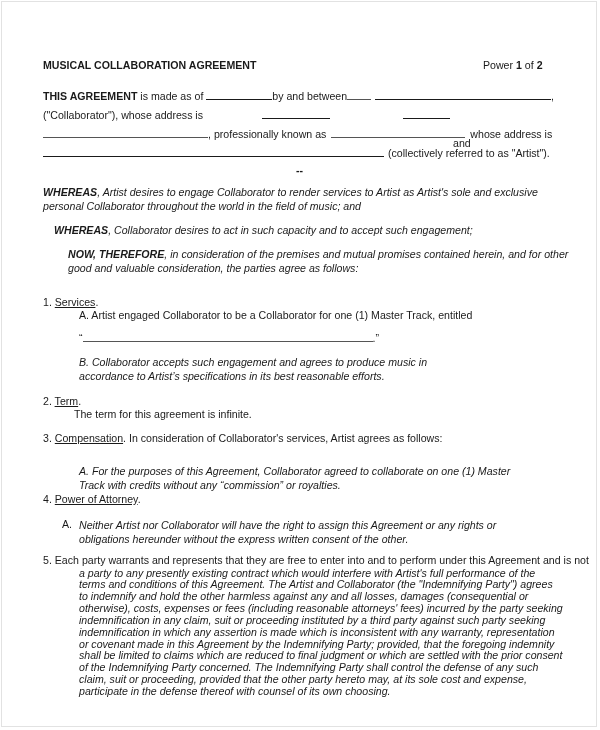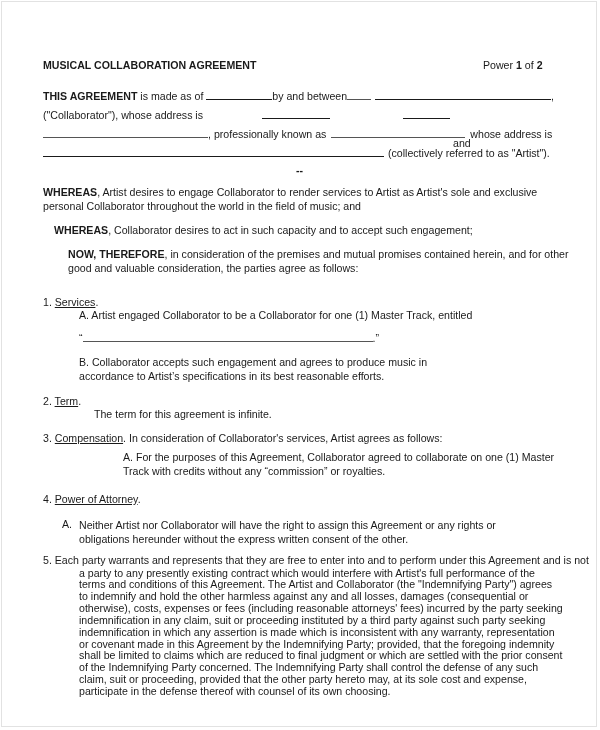--- a/index.html
+++ b/index.html
@@ -5,21 +5,21 @@
   html, body { margin: 0; padding: 0; background: #ffffff; }
   body { width: 600px; height: 730px; overflow: hidden; position: relative;
          font-family: "Liberation Sans", sans-serif; color: #1a1a1a; font-size: 10.6px; }
   .page { position: absolute; left: 1px; top: 1px; width: 596px; height: 726px;
           border: 1px solid #e2e2e2; background: #fff; box-sizing: border-box; }
   .abs { position: absolute; white-space: nowrap; line-height: 13px; }
   .b { font-weight: bold; }
   .u { text-decoration: underline; }
   .blank { display: inline-block; border-bottom: 1px solid #1a1a1a; height: 9px; vertical-align: baseline; }
   .blank.thin { border-bottom-color: #555; }
-  .para { position: absolute; line-height: 14.2px; white-space: normal; }
+  .para { position: absolute; line-height: 14.2px; white-space: normal; font-style: italic; }
 </style>
 </head>
 <body>
 
 <div class="page"></div>
 
 <div class="abs b" style="left:43px; top:59px;">MUSICAL COLLABORATION AGREEMENT</div>
 <div class="abs" style="left:483px; top:59px;"><span>Power </span><span class="b">1</span><span> of </span><span class="b">2</span></div>
 
 <div class="abs" style="left:43px; top:90px;"><span class="b">THIS AGREEMENT</span><span> is made as of </span><span class="blank" style="width:66px;"></span><span>by and between</span><span class="blank thin" style="width:24px;"></span><span style="display:inline-block;width:4px;"></span><span class="blank" style="width:176px;"></span><span>,</span></div>
@@ -38,23 +38,23 @@
 <div class="para" style="left:43px; top:185px; width:520px;"><span class="b">WHEREAS</span><span>, Artist desires to engage Collaborator to render services to Artist as Artist's sole and exclusive personal Collaborator throughout the world in the field of music; and</span></div>
 <div class="para" style="left:54px; top:223px; width:520px;"><span class="b">WHEREAS</span><span>, Collaborator desires to act in such capacity and to accept such engagement;</span></div>
 <div class="para" style="left:43px; top:247px; width:520px;margin-left:25px;"><span class="b">NOW, THEREFORE</span><span>, in consideration of the premises and mutual promises contained herein, and for other good and valuable consideration, the parties agree as follows:</span></div>
 
 <div class="abs" style="left:43px; top:296px;"><span>1. </span><span class="u">Services</span><span>.</span></div>
 <div class="abs" style="left:79px; top:309px;">A. Artist engaged Collaborator to be a Collaborator for one (1) Master Track, entitled</div>
 <div class="abs" style="left:79px; top:332px;"><span>“</span><span class="blank thin" style="width:290px;"></span><span>.”</span></div>
 <div class="para" style="left:79px; top:355px; width:400px;">B. Collaborator accepts such engagement and agrees to produce music in accordance to Artist’s specifications in its best reasonable efforts.</div>
 
 <div class="abs" style="left:43px; top:395px;"><span>2. </span><span class="u">Term</span><span>.</span></div>
-<div class="abs" style="left:94px; top:408px;">The term for this agreement is infinite.</div>
+<div class="abs" style="left:74px; top:408px;">The term for this agreement is infinite.</div>
 
 <div class="abs" style="left:43px; top:432px;"><span>3. </span><span class="u">Compensation</span><span>. In consideration of Collaborator's services, Artist agrees as follows:</span></div>
-<div class="para" style="left:79px; top:450px; width:445px;margin-left:44px;">A. For the purposes of this Agreement, Collaborator agreed to collaborate on one (1) Master Track with credits without any “commission” or royalties.</div>
+<div class="para" style="left:79px; top:464px; width:445px;">A. For the purposes of this Agreement, Collaborator agreed to collaborate on one (1) Master Track with credits without any “commission” or royalties.</div>
 
 <div class="abs" style="left:43px; top:493px;"><span>4. </span><span class="u">Power of Attorney</span><span>.</span></div>
 <div class="abs" style="left:62px; top:518px;">A.</div>
 <div class="para" style="left:79px; top:518px; width:440px;">Neither Artist nor Collaborator will have the right to assign this Agreement or any rights or obligations hereunder without the express written consent of the other.</div>
 
 <div class="abs" style="left:43px; top:554px;"><span>5. Each</span><span> party warrants and represents that they are free to enter into and to perform under this Agreement and is not</span></div>
 <div class="para" style="left:79px; top:567.5px; width:484px; line-height:11.85px; text-align:left;">a party to any presently existing contract which would interfere with Artist's full performance of the terms and conditions of this Agreement. The Artist and Collaborator (the "Indemnifying Party") agrees to indemnify and hold the other harmless against any and all losses, damages (consequential or otherwise), costs, expenses or fees (including reasonable attorneys' fees) incurred by the party seeking indemnification in any claim, suit or proceeding instituted by a third party against such party seeking indemnification in which any assertion is made which is inconsistent with any warranty, representation or covenant made in this Agreement by the Indemnifying Party; provided, that the foregoing indemnity shall be limited to claims which are reduced to final judgment or which are settled with the prior consent of the Indemnifying Party concerned. The Indemnifying Party shall control the defense of any such claim, suit or proceeding, provided that the other party hereto may, at its sole cost and expense, participate in the defense thereof with counsel of its own choosing.</div>
 
 </body></html>

